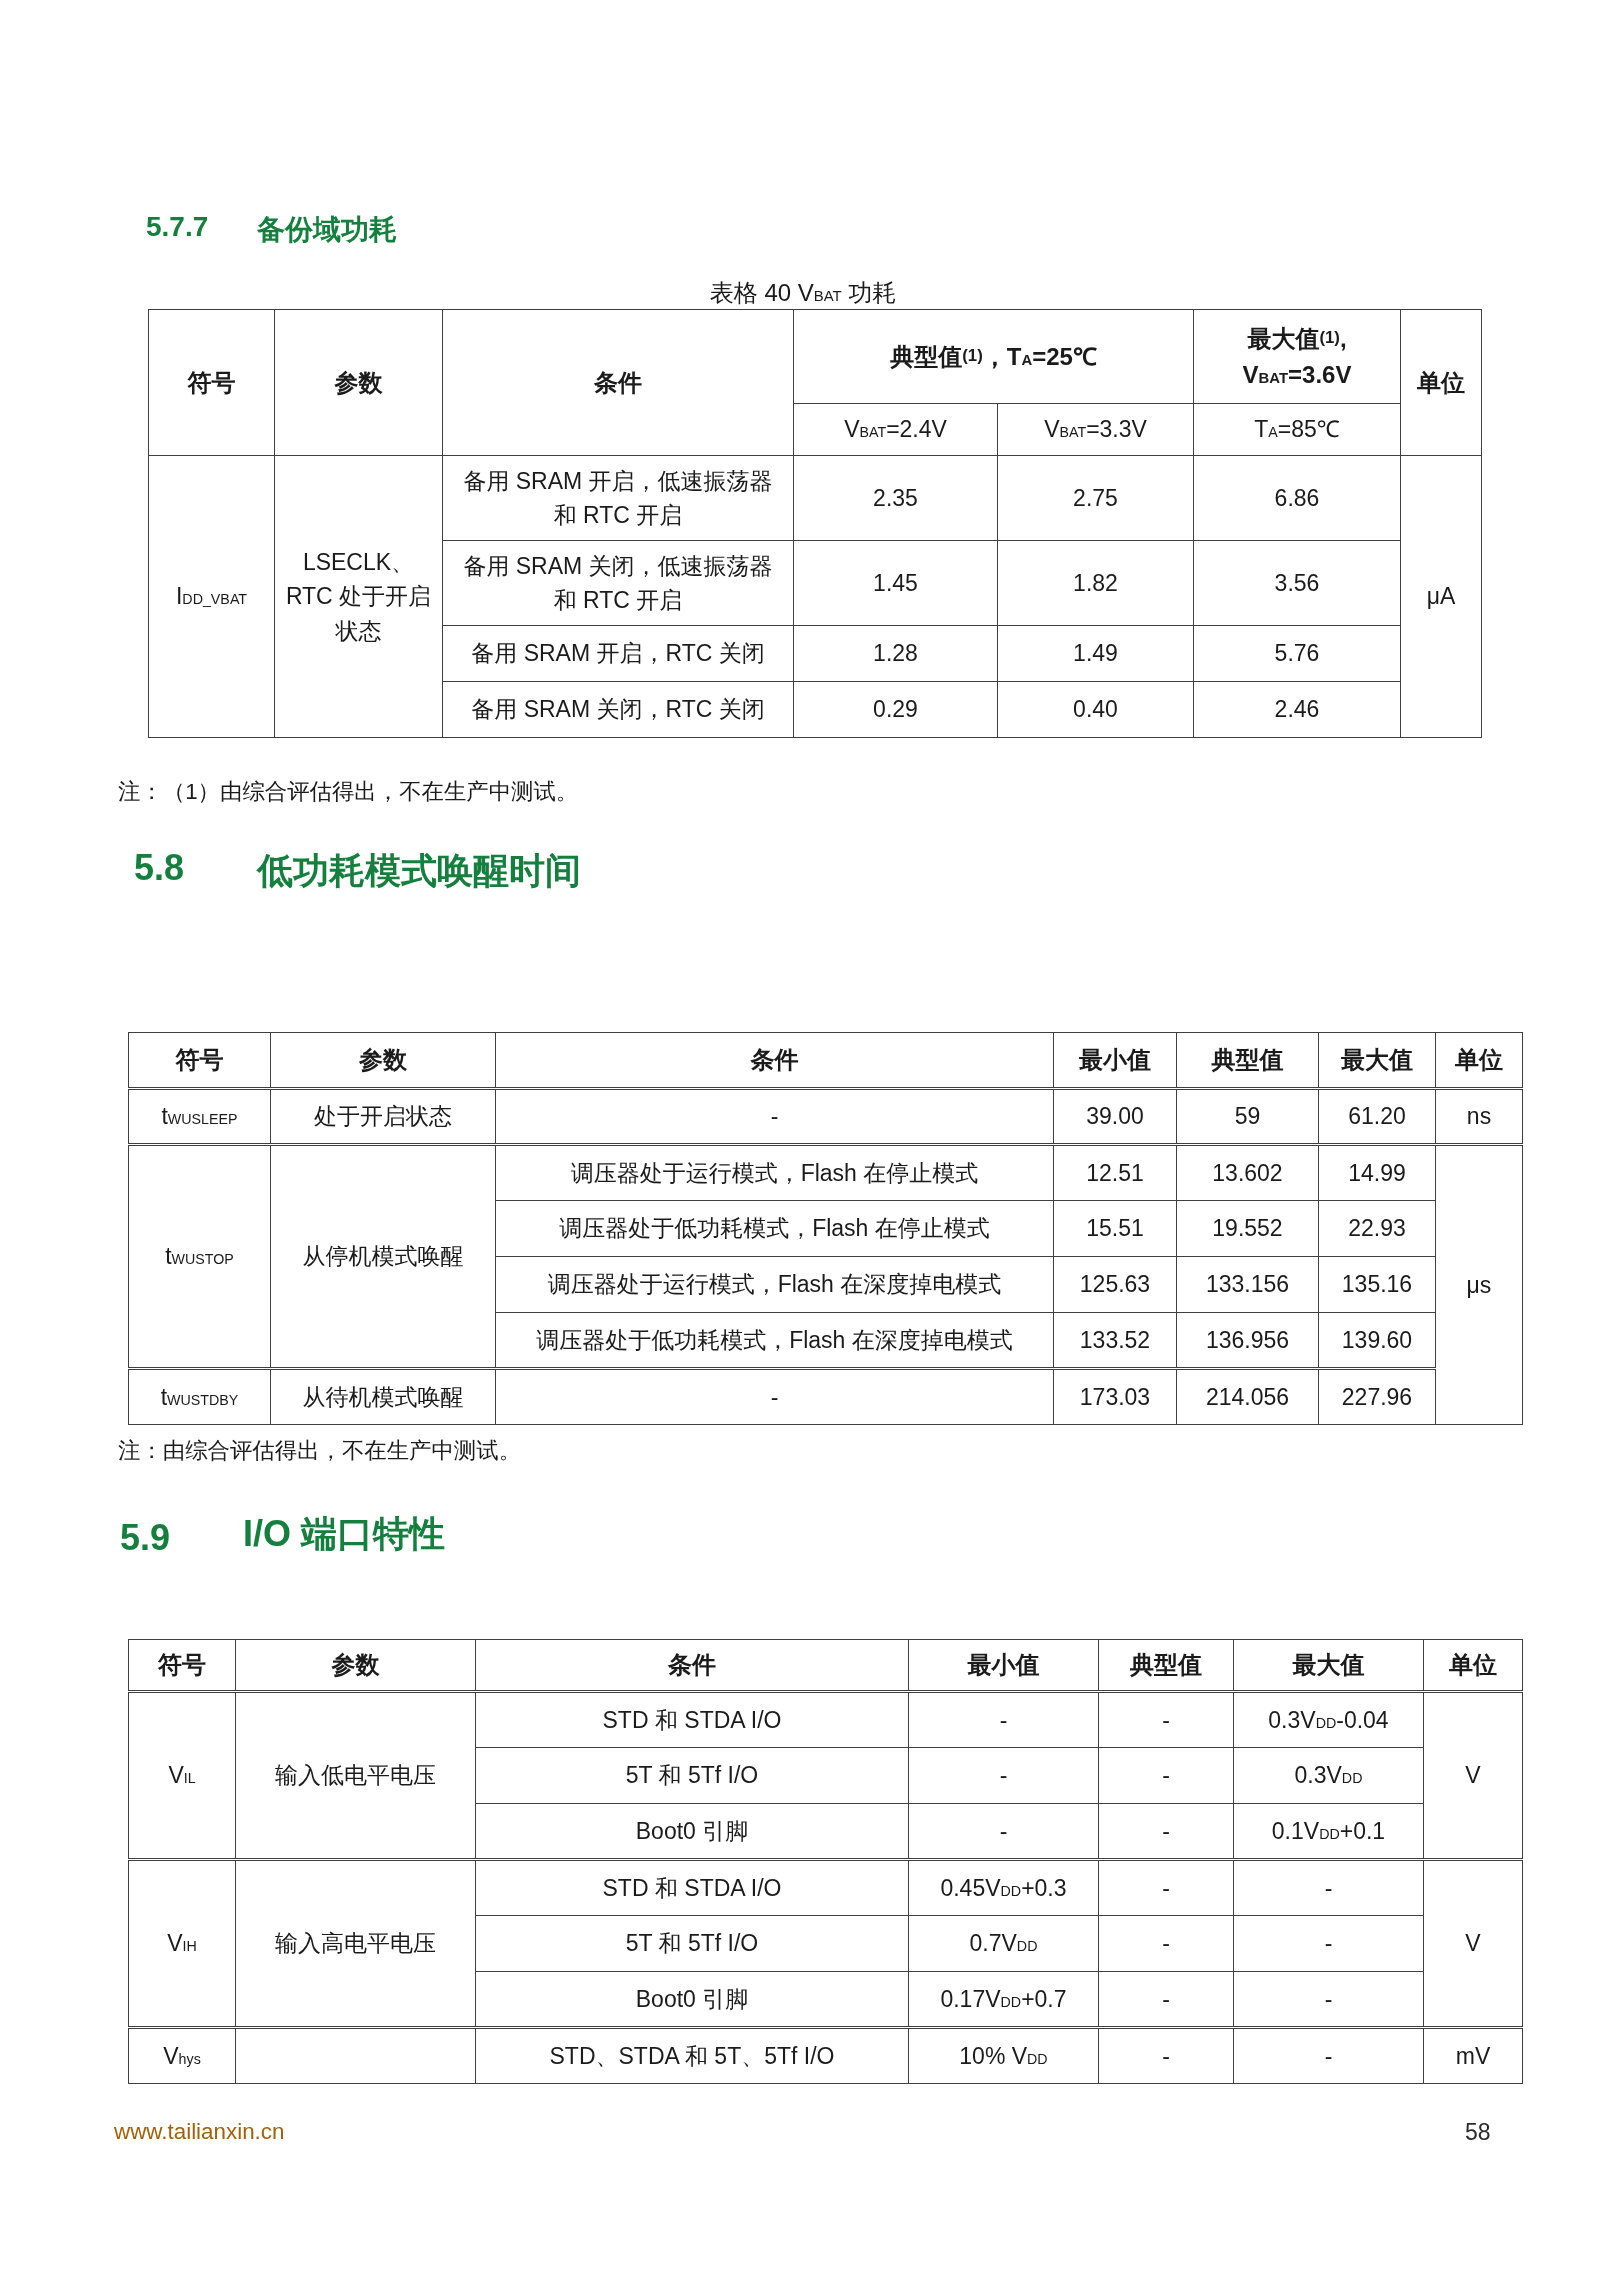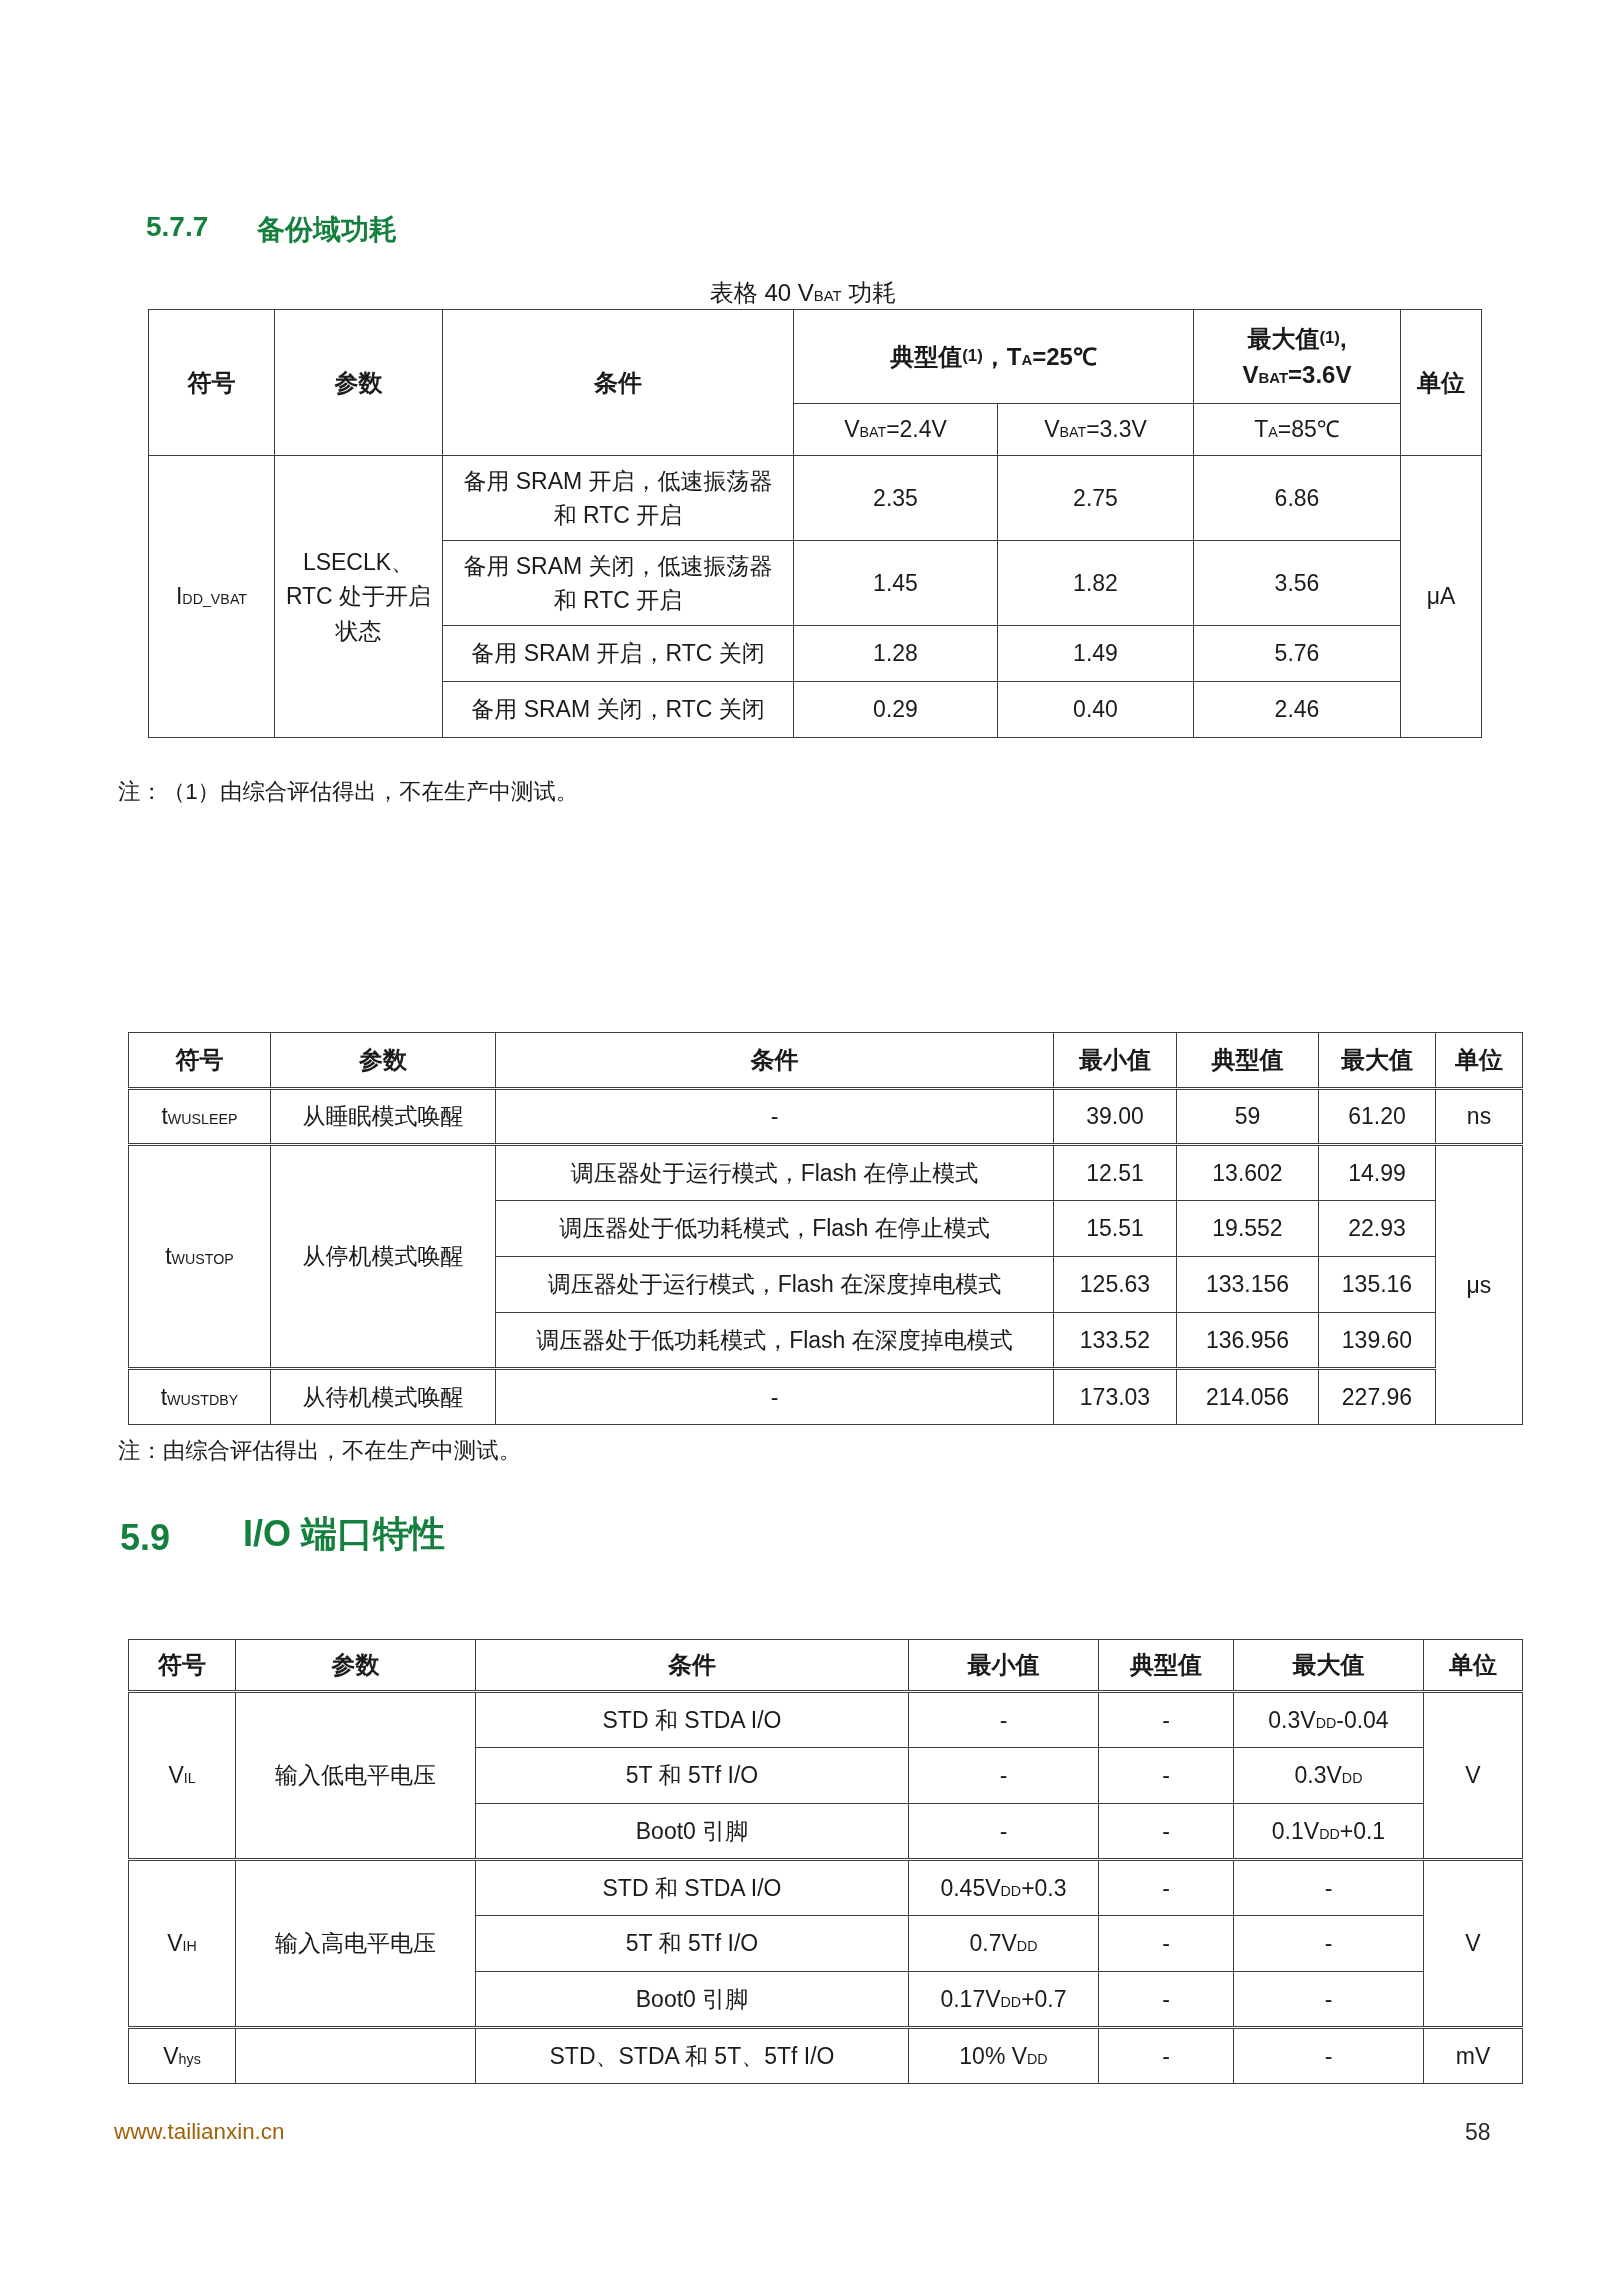--- a/index.html
+++ b/index.html
@@ -95,20 +95,24 @@
       <td>备用 SRAM 关闭，RTC 关闭</td>
       <td>0.29</td>
       <td>0.40</td>
       <td>2.46</td>
     </tr>
   </tbody>
     </table>
 
   <div class="note" style="left:118px; top:776px;">注：（1）由综合评估得出，不在生产中测试。</div>
 
+  <div class="heading h2" style="left:134px; top:847px;">
+    <span class="num" style="width:123px">5.8</span>
+    <span class="ttl">低功耗模式唤醒时间</span>
+  </div>
 
 
 
   <table style="left:128px; top:1032px; width:1394px;">
     <colgroup>
       <col style="width:142px">
         <col style="width:225px">
         <col style="width:558px">
       <col style="width:123px">
         <col style="width:142px">
@@ -120,21 +124,21 @@
       <td class="hd db">符号</td>
       <td class="hd db">参数</td>
       <td class="hd db">条件</td>
       <td class="hd db">最小值</td>
       <td class="hd db">典型值</td>
       <td class="hd db">最大值</td>
       <td class="hd db">单位</td>
     </tr>
     <tr style="height:56px">
       <td>t<sub>WUSLEEP</sub></td>
-      <td>从睡眠模式唤醒</td>
+      <td>处于开启状态</td>
       <td>-</td>
       <td>39.00</td>
       <td>59</td>
       <td>61.20</td>
       <td>ns</td>
     </tr>
     <tr style="height:56px">
       <td class="dt" rowspan="4">t<sub>WUSTOP</sub></td>
       <td class="dt" rowspan="4">从停机模式唤醒</td>
       <td class="dt">调压器处于运行模式，Flash 在停止模式</td>

